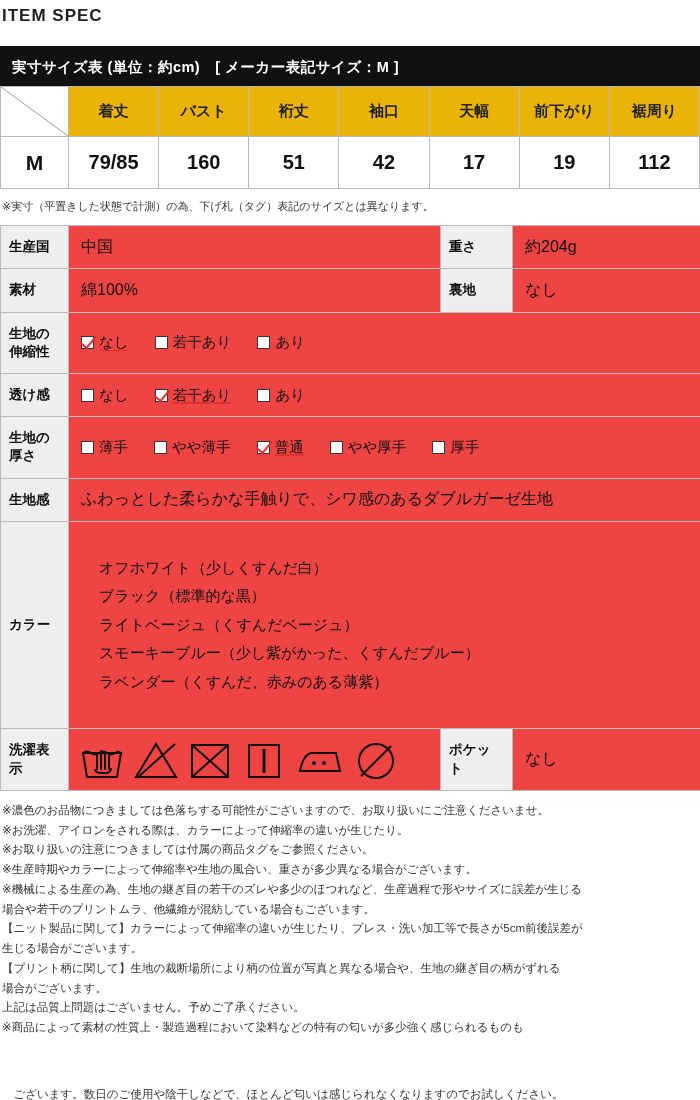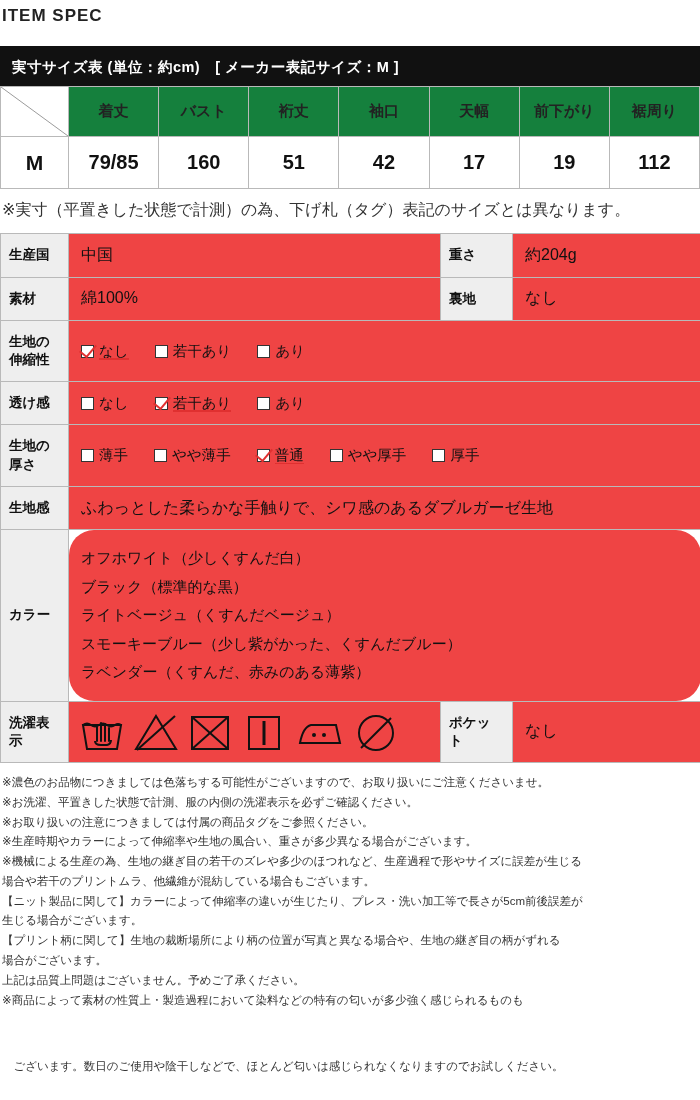--- a/index.html
+++ b/index.html
@@ -34,21 +34,21 @@
 
   
   table { border-collapse: collapse; width: 100%; }
   .measure-table { table-layout: fixed; }
   .measure-table th, .measure-table td {
     border: 1px solid #b9b9b9;
     text-align: center;
     vertical-align: middle;
   }
   .measure-table thead th {
-    background: #15803d;
+    background: #eab308;
     font-size: 15px;
     font-weight: bold;
     height: 50px;
     color: #222;
   }
   .measure-table thead th.corner {
     background: #ffffff;
     position: relative;
     padding: 0;
   }
@@ -59,21 +59,21 @@
     font-weight: bold;
     background: #ffffff;
   }
   .measure-table tbody td.rowlabel {
     font-size: 21px;
     font-weight: bold;
   }
 
   
   .note-block {
-    font-size: 16px;
+    font-size: 11px;
     line-height: 1.65;
     color: #333;
     padding: 8px 2px 10px 2px;
   }
 
   
   .spec-table { table-layout: fixed; }
   .spec-table td {
     border: 1px solid #b9b9b9;
     vertical-align: middle;
@@ -281,21 +281,21 @@
             </span>
           </div>
         </td>
       </tr>
       <tr>
         <td class="label">生地感</td>
         <td class="value big" colspan="3">ふわっとした柔らかな手触りで、シワ感のあるダブルガーゼ生地</td>
       </tr>
       <tr>
         <td class="label">カラー</td>
-        <td class="value" colspan="3" style="padding:0;border-radius:25px;">
+        <td class="value" colspan="3" style="padding:18px;">
           <div class="color-list">
             <div>オフホワイト（少しくすんだ白）</div>
             <div>ブラック（標準的な黒）</div>
             <div>ライトベージュ（くすんだベージュ）</div>
             <div>スモーキーブルー（少し紫がかった、くすんだブルー）</div>
             <div>ラベンダー（くすんだ、赤みのある薄紫）</div>
           </div>
         </td>
       </tr>
       <tr>
@@ -333,21 +333,21 @@
           </div>
         </td>
         <td class="label">ポケット</td>
         <td class="value big">なし</td>
       </tr>
     </tbody>
   </table>
 
   <div class="bottom-notes">
     <p>※濃色のお品物につきましては色落ちする可能性がございますので、お取り扱いにご注意くださいませ。</p>
-    <p>※お洗濯、平置きした状態で計測、服の内側の洗濯表示を必ずご確認ください。</p>
+    <p>※お洗濯、アイロンをされる際は、カラーによって伸縮率の違いが生じたり。</p>
     <p>※お取り扱いの注意につきましては付属の商品タグをご参照ください。</p>
     <p>※生産時期やカラーによって伸縮率や生地の風合い、重さが多少異なる場合がございます。</p>
     <p>※機械による生産の為、生地の継ぎ目の若干のズレや多少のほつれなど、生産過程で形やサイズに誤差が生じる</p>
     <p>場合や若干のプリントムラ、他繊維が混紡している場合もございます。</p>
     <p>【ニット製品に関して】カラーによって伸縮率の違いが生じたり、プレス・洗い加工等で長さが5cm前後誤差が</p>
     <p>生じる場合がございます。</p>
     <p>【プリント柄に関して】生地の裁断場所により柄の位置が写真と異なる場合や、生地の継ぎ目の柄がずれる</p>
     <p>場合がございます。</p>
     <p>上記は品質上問題はございません。予めご了承ください。</p>
     <p>※商品によって素材の性質上・製造過程において染料などの特有の匂いが多少強く感じられるものも</p>

